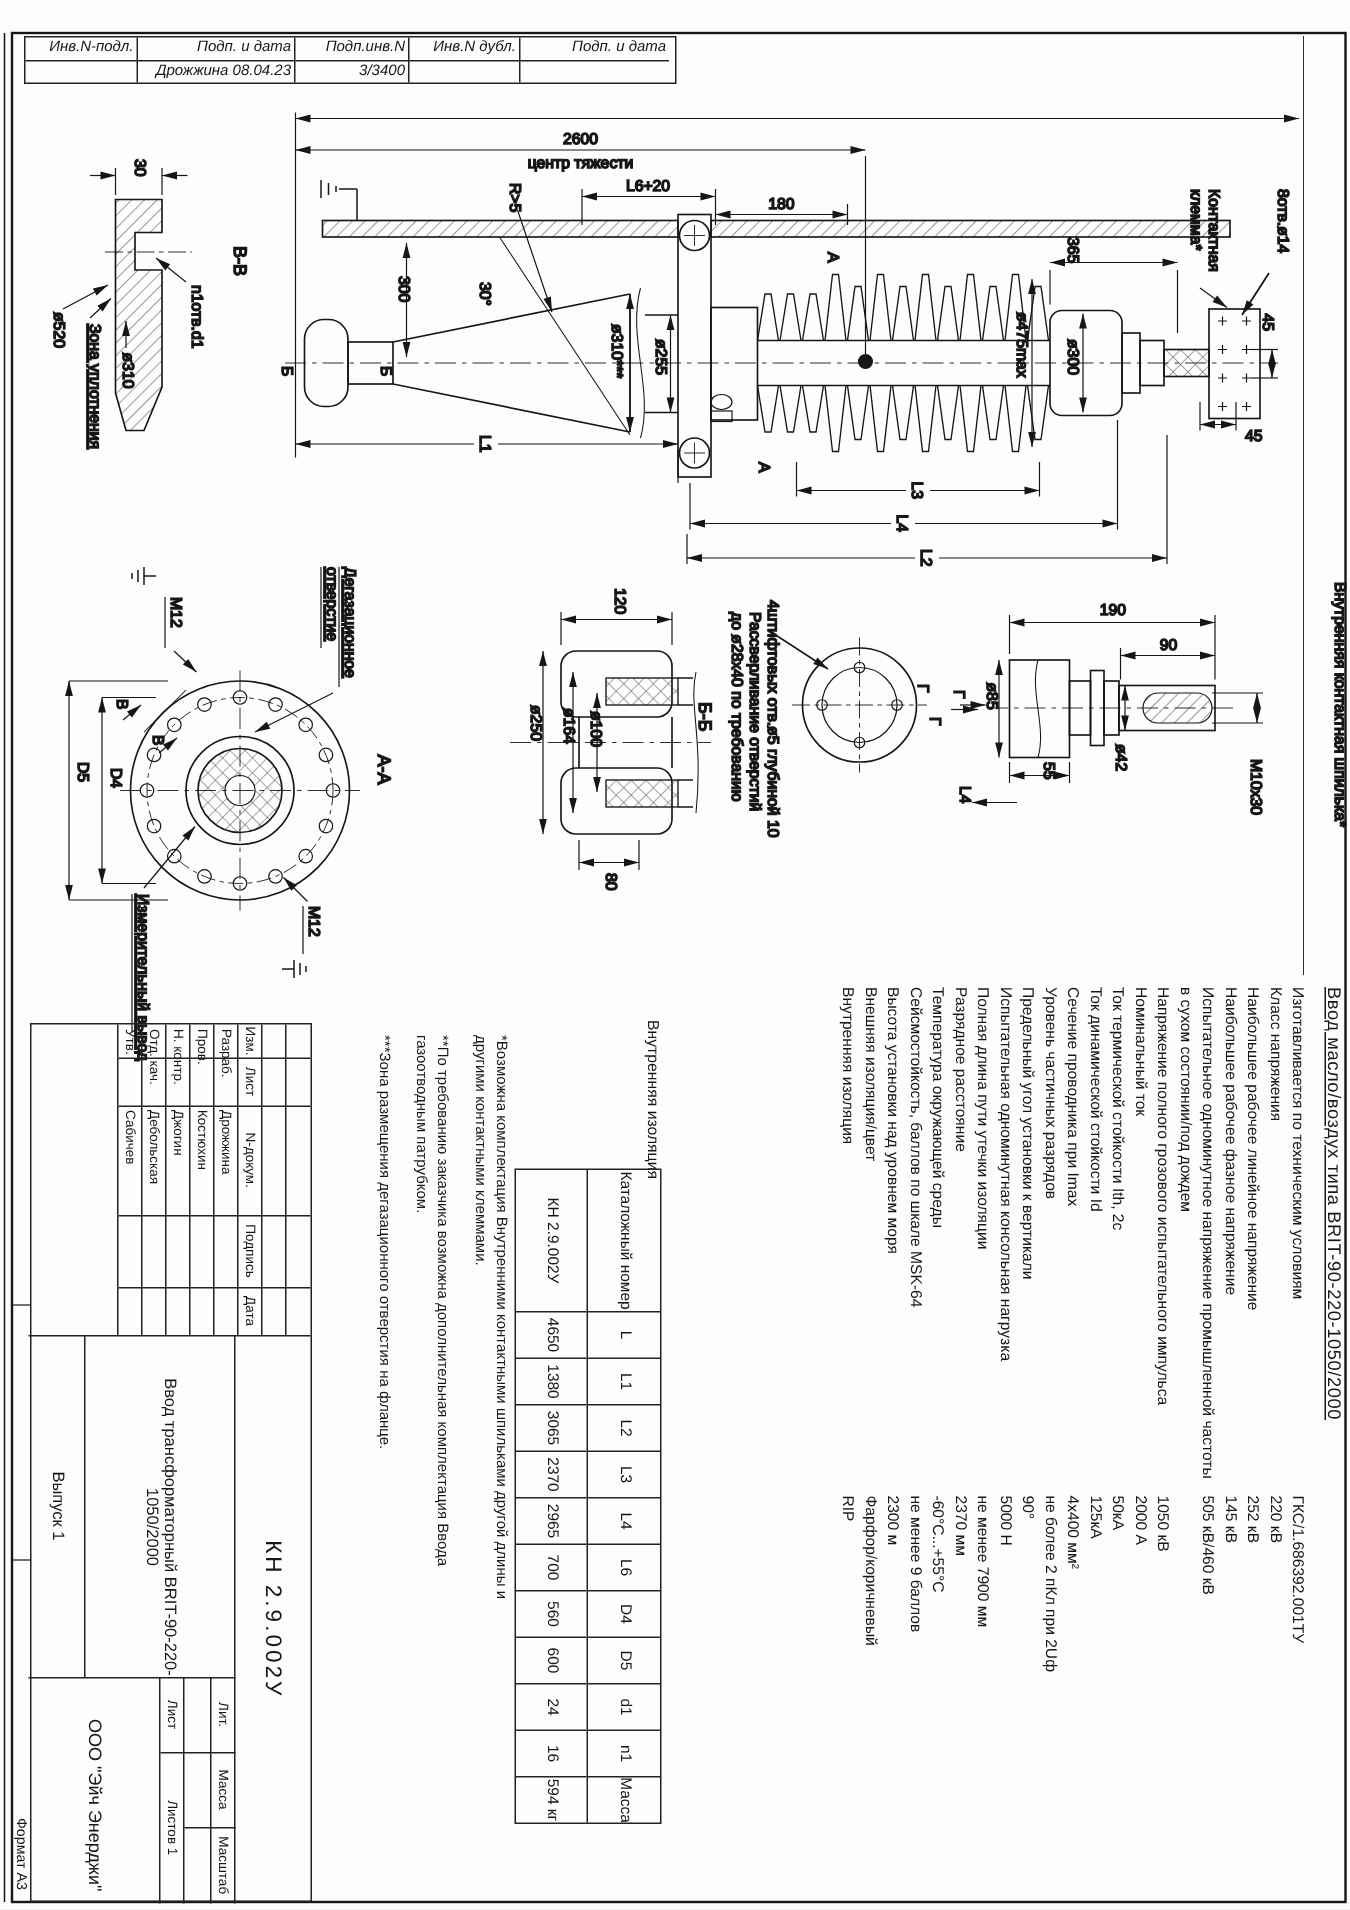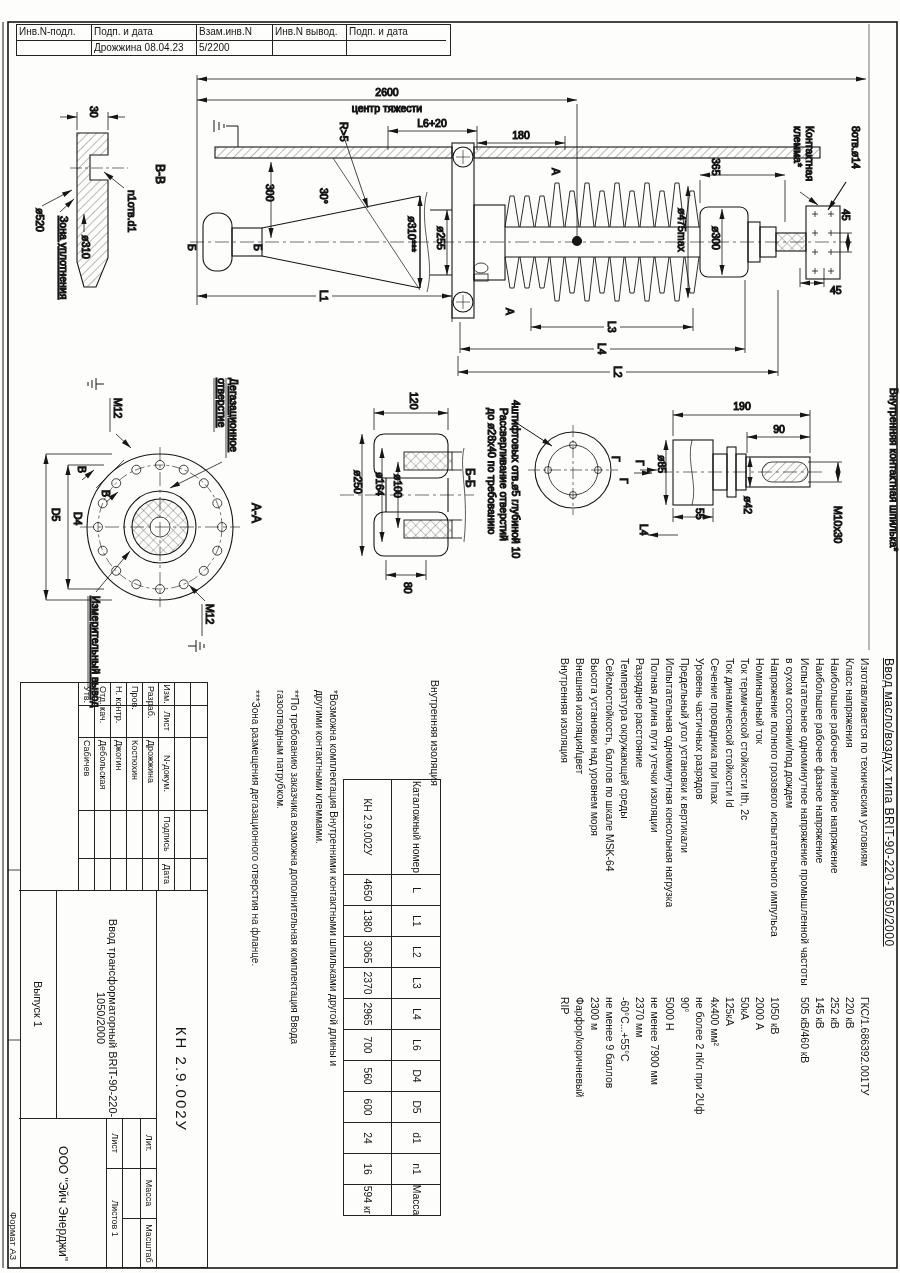--- a/index.html
+++ b/index.html
@@ -2,21 +2,21 @@
 <html><head>
 <meta charset="utf-8">
 <style>
   html,body{margin:0;padding:0;background:#e8e8e8;}
   #sheet{position:relative;width:900px;height:1273px;background:#fdfdfc;overflow:hidden;
          font-family:"Liberation Sans",sans-serif;color:#161616;}
   .abs{position:absolute;}
   .rot{position:absolute;transform-origin:0 0;transform:rotate(90deg);}
   
   #invstrip{left:16px;top:24px;width:433px;border:1.3px solid #222;display:flex;flex-wrap:wrap;font-size:10px;}
-  #invstrip .c{box-sizing:border-box;border-right:1px solid #222;text-align:left;padding:1px 2px;height:15px;overflow:hidden;}
+  #invstrip .c{box-sizing:border-box;border-right:1px solid #222;text-align:right;padding:1px 2px;height:15px;overflow:hidden;font-style:italic;}
   #invstrip .r2{border-top:1px solid #222;}
   #invstrip .c:nth-child(5n){border-right:none;}
   
   #spec{left:896px;top:658px;width:445px;height:420px;font-size:10.4px;line-height:15px;}
   #spec .title{font-size:12.2px;text-decoration:underline;margin-bottom:9px;letter-spacing:.4px;}
   .spec-row{display:flex;}
   .spec-row .n{flex:0 0 335px;padding-right:4px;}
   .spec-row .v{white-space:nowrap;}
   
   #notes{left:340px;top:690px;width:412px;height:112px;font-size:10px;line-height:13.5px;}
@@ -40,26 +40,26 @@
   svg .big{font-size:12px;}
 </style>
 </head>
 <body>
 
 <div id="sheet">
 
   <div id="invstrip" class="abs">
     <div class="c" style="width:75px">Инв.N-подл.</div>
     <div class="c" style="width:105px">Подп. и дата</div>
-    <div class="c" style="width:76px">Взам.инв.N</div>
-    <div class="c" style="width:74px">Инв.N вывод.</div>
+    <div class="c" style="width:76px">Подп.инв.N</div>
+    <div class="c" style="width:74px">Инв.N дубл.</div>
     <div class="c" style="width:99px">Подп. и дата</div>
     <div class="c r2" style="width:75px"></div>
     <div class="c r2" style="width:105px">Дрожжина 08.04.23</div>
-    <div class="c r2" style="width:76px">5/2200</div>
+    <div class="c r2" style="width:76px">3/3400</div>
     <div class="c r2" style="width:74px"></div>
     <div class="c r2" style="width:99px"></div>
   </div>
 
   <svg class="abs" style="left:0;top:0" width="900" height="1273" viewBox="0 0 900 1273">
     <defs>
       <marker id="as" markerWidth="11" markerHeight="8" refX="0.5" refY="4" orient="auto" markerUnits="userSpaceOnUse">
           <path d="M0.5,4 L10.5,1.4 L10.5,6.6 Z" fill="#161616"></path>
         </marker>
       <marker id="ae" markerWidth="11" markerHeight="8" refX="10.5" refY="4" orient="auto" markerUnits="userSpaceOnUse">

